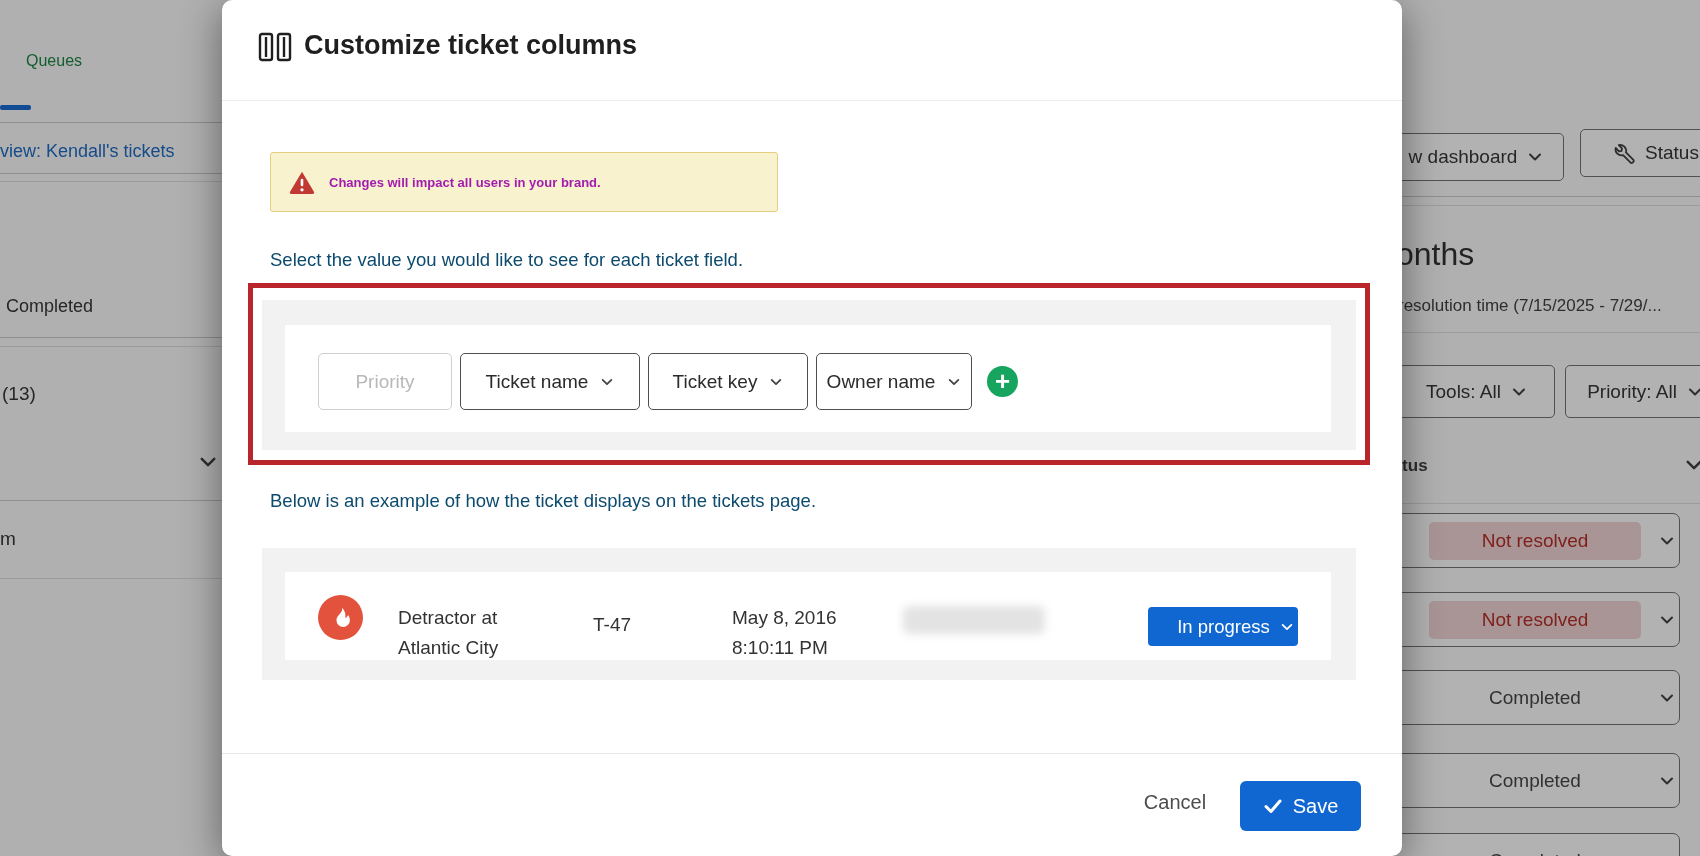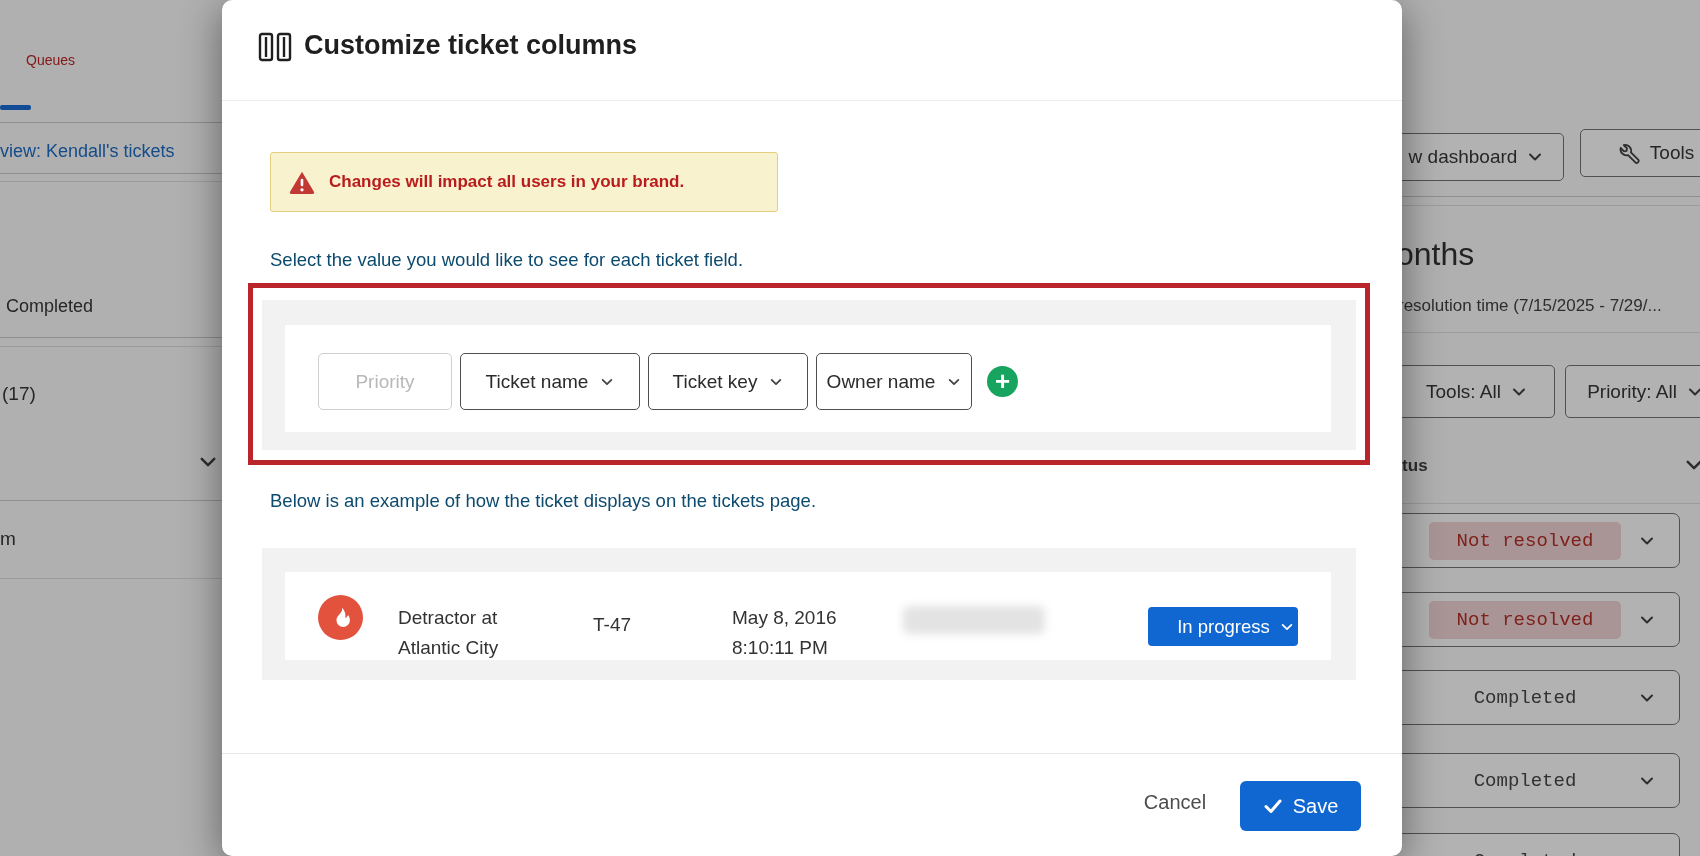--- a/index.html
+++ b/index.html
@@ -11,42 +11,42 @@
     background: #fdfdfd;
     font-family: "Liberation Sans", sans-serif;
     color: #2e2e2e;
   }
   
   .bg { position:absolute; inset:0; background:#fdfdfd; }
   .hline { position:absolute; height:0; border-top:1px solid #c9c9c9; }
   .hline.faint { border-top-color:#dedede; }
 
   .bg-left-text { position:absolute; font-size:18px; color:#2f2f2f; white-space:nowrap; }
-  .tab-label { position:absolute; left:26px; top:52px; font-size:14px; color:#b91c1c; }
+  .tab-label { position:absolute; left:26px; top:52px; font-size:16px; color:#15803d; }
   .tab-indicator { position:absolute; left:0; top:105px; width:31px; height:5px; background:#1167d2; border-radius:2px; }
   .view-link { position:absolute; left:0; top:141px; font-size:18px; color:#1567c2; white-space:nowrap; }
 
   .ghost-btn {
     position:absolute; height:48px; display:flex; align-items:center; justify-content:center;
     gap:10px; background:#ffffff; border:1px solid #6f6f6f; border-radius:5px;
     font-size:19px; color:#2f2f2f; white-space:nowrap; padding:0 16px;
   }
   .bg-heading { position:absolute; left:1396px; top:236px; font-size:32px; font-weight:500; color:#2b2b2b; white-space:nowrap; }
   .bg-subtitle { position:absolute; left:1398px; top:296px; font-size:17px; color:#3a3a3a; white-space:nowrap; }
   .col-header { position:absolute; left:1387px; top:456px; font-size:17px; font-weight:700; color:#3a3a3a; }
 
   .status-row {
     position:absolute; left:1390px; width:290px; height:55px;
     background:#fff; border:1px solid #6f6f6f; border-radius:7px;
     display:flex; align-items:center;
   }
   .status-pill {
-    margin-left:38px; width:192px; height:38px; border-radius:5px;
+    margin-left:38px; width:212px; height:38px; border-radius:5px;
     display:flex; align-items:center; justify-content:center;
-    font-size:19px; color:#3f3f3f;font-family:Liberation Mono, monospace;
+    font-size:19px; color:#3f3f3f;
   }
   .status-row.row--alert .status-pill { background:#f3d4d6; color:#b3261e; }
   .status-row .chev { margin-left:18px; }
 
   .chev { width:16px; height:16px; flex:0 0 auto; }
 
   
   .overlay { position:absolute; inset:0; background:rgba(20,20,20,0.33); z-index:5; }
 
   
@@ -60,21 +60,21 @@
     position:absolute; left:82px; top:30px; font-size:27px; font-weight:600; color:#1f1f1f; white-space:nowrap;
   }
   .title-icon { position:absolute; left:36px; top:31px; width:34px; height:32px; }
   .header-divider { position:absolute; left:0; top:100px; width:100%; border-top:1px solid #ececec; }
 
   .warning-banner {
     position:absolute; left:48px; top:152px; width:508px; height:60px;
     background:#f9f2cf; border:1px solid #e3cf7d; border-radius:3px;
     display:flex; align-items:center; padding:0 18px; gap:14px;
   }
-  .warning-banner .warn-text { font-size:17px; font-weight:700; color:#b91c1c; white-space:nowrap; }
+  .warning-banner .warn-text { font-size:13px; font-weight:700; color:#a21caf; white-space:nowrap; }
 
   .instruction { position:absolute; left:48px; font-size:18.5px; color:#0c4a6e; white-space:nowrap; }
   .instruction.select { top:249px; }
   .instruction.example { top:490px; }
 
   .red-callout {
     position:absolute; left:26px; top:283px; width:1122px; height:182px;
     border:5px solid #b9252b;
   }
   .picker-panel { position:absolute; left:40px; top:300px; width:1094px; height:150px; background:#f2f2f2; }
@@ -140,39 +140,39 @@
 
     <div class="tab-label">Queues</div>
     <div class="tab-indicator"></div>
     <div class="hline" style="left:0;top:122px;width:222px;"></div>
     <a class="view-link">view: Kendall's tickets</a>
     <div class="hline" style="left:0;top:173px;width:222px;"></div>
     <div class="hline faint" style="left:0;top:181px;width:222px;"></div>
     <div class="bg-left-text" style="left:6px;top:296px;">Completed</div>
     <div class="hline" style="left:0;top:337px;width:222px;"></div>
     <div class="hline faint" style="left:0;top:346px;width:222px;"></div>
-    <div class="bg-left-text" style="left:2px;top:383px;font-size:19px;">(17)</div>
+    <div class="bg-left-text" style="left:2px;top:383px;font-size:19px;">(13)</div>
     <svg class="chev" style="position:absolute;left:198px;top:452px;width:20px;height:20px;color:#3a3a3a;" viewBox="0 0 16 16">
         <use href="#chev-path"></use>
       </svg>
     <div class="hline" style="left:0;top:500px;width:222px;"></div>
     <div class="bg-left-text" style="left:0;top:528px;font-size:19px;">m</div>
     <div class="hline faint" style="left:0;top:578px;width:222px;"></div>
 
     <button class="ghost-btn" style="left:1388px;top:133px;width:176px;">
       <span>w dashboard</span>
       <svg class="chev" viewBox="0 0 16 16" style="color:#3a3a3a;">
           <use href="#chev-path"></use>
         </svg>
     </button>
     <button class="ghost-btn" style="left:1580px;top:129px;width:150px;">
       <svg width="24" height="24" viewBox="0 0 24 24">
           <path d="M22.4 18.9l-7.5-7.5a6 6 0 0 0-7.2-7.4l3.3 3.3-.4 2.6-2.6.4L4.7 7a6 6 0 0 0 7.4 7.2l7.5 7.5c.5.5 1.4.5 1.9 0l.9-.9c.5-.5.5-1.4 0-1.9z" fill="none" stroke="#3a3a3a" stroke-width="1.8" stroke-linejoin="round"></path>
         </svg>
-      <span>Tools</span>
+      <span>Status</span>
     </button>
     <div class="hline" style="left:1390px;top:196px;width:310px;"></div>
     <div class="hline faint" style="left:1390px;top:205px;width:310px;"></div>
     <div class="bg-heading">onths</div>
     <div class="bg-subtitle">resolution time (7/15/2025 - 7/29/...</div>
     <div class="hline faint" style="left:1390px;top:332px;width:310px;"></div>
 
     <button class="ghost-btn" style="left:1398px;top:365px;width:157px;height:53px;">
       <span>Tools: All</span>
       <svg class="chev" viewBox="0 0 16 16" style="color:#3a3a3a;">

